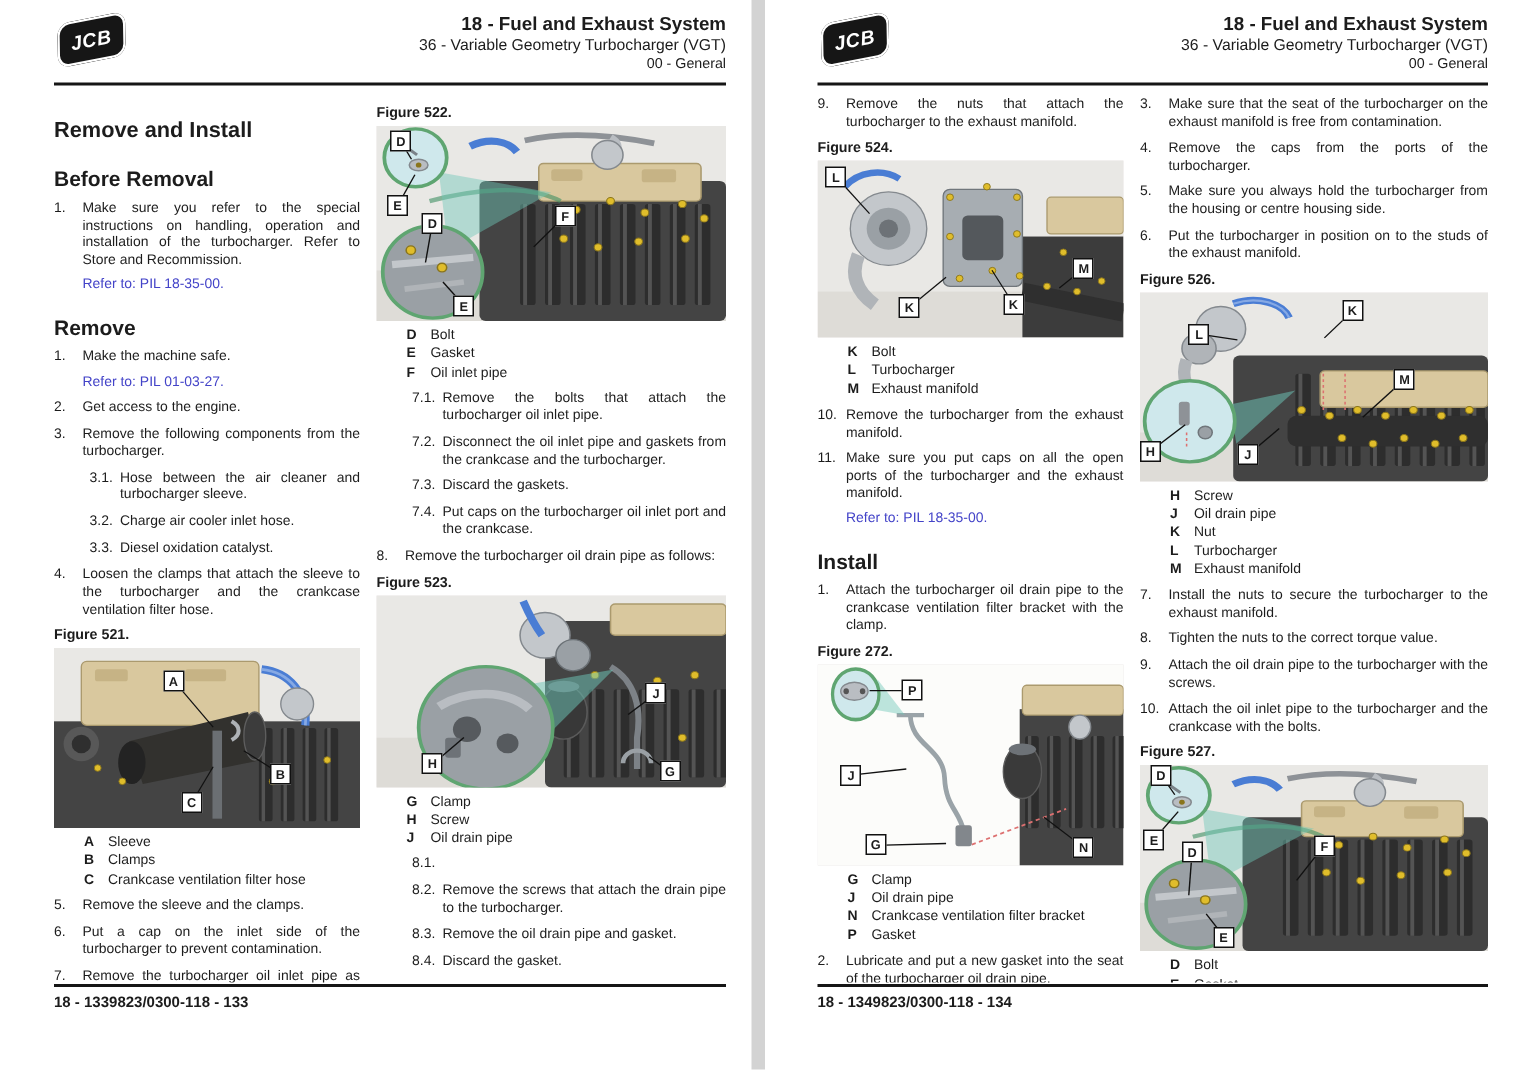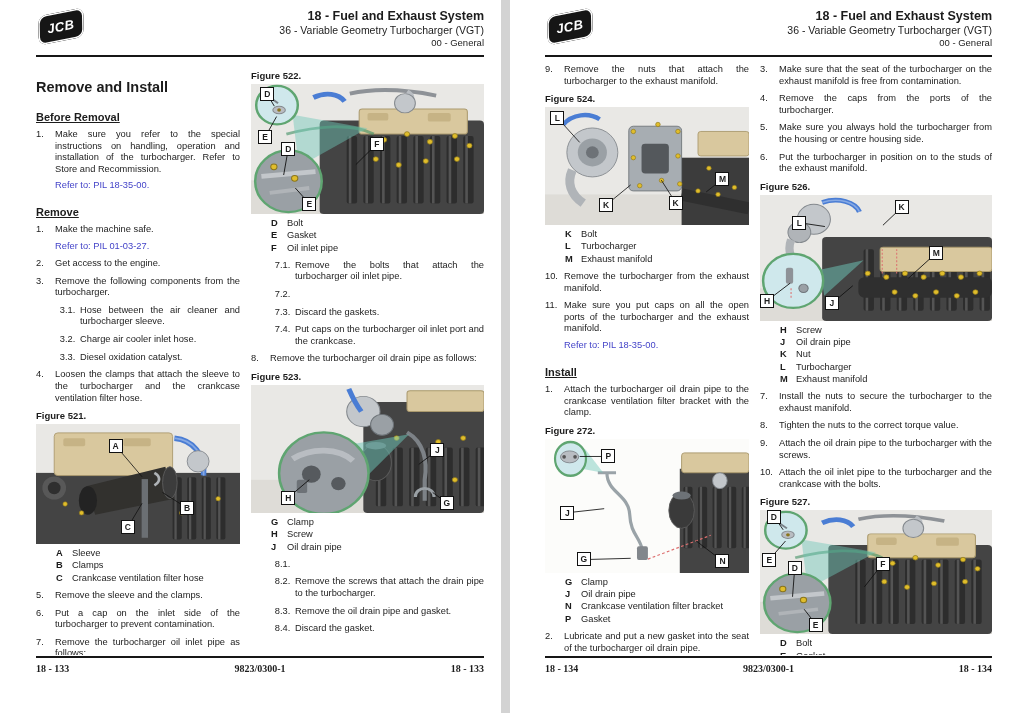--- a/index.html
+++ b/index.html
@@ -26,39 +26,39 @@
   .h-line2{font-size:10.5px;}
   .h-line3{font-size:9.5px;}
 
   .page-body{position:absolute;top:64px;bottom:58px;display:flex;gap:11px;overflow:hidden;}
   #sheet-left .page-body{left:36px;right:17px;}
   #sheet-right .page-body{left:35px;right:20px;}
   .col1{width:204px;flex:none;}
   .col2{flex:1;min-width:0;}
 
   .h1{font-size:14.5px;font-weight:bold;margin:15px 0 11px;}
-  .h2{font-size:11px;font-weight:bold;margin:16px 0 6px;text-decoration:underline;}
+  .h2{font-size:14px;font-weight:bold;margin:16px 0 6px;}
   .step{display:flex;margin:0 0 6px;font-size:9.3px;line-height:1.25;}
   .step .num{flex:none;width:19px;}
   .step .txt{flex:1;text-align:justify;}
   .substep{margin-left:19px;}
   .substep .num{width:25px;text-align:center;}
   .ref-link{margin:-1px 0 7px 19px;font-size:9.3px;cursor:pointer;}
   .fig-title{text-align:left;font-weight:bold;font-size:9.5px;margin:6px 0 3px;}
   .figure{position:relative;width:100%;background:#e9e8e5;margin:0 0 3px;}
   .figure svg{position:absolute;inset:0;width:100%;height:100%;}
   .callout{position:absolute;width:12px;height:12px;background:#fff;border:1.4px solid #111;
     font-size:8.5px;font-weight:bold;display:flex;align-items:center;justify-content:center;
     margin-left:-7px;margin-top:-7px;z-index:2;}
   .key{margin:2px 0 6px 20px;font-size:9.3px;line-height:1.32;}
   .key-row{display:flex;}
   .k-letter{font-weight:bold;width:16px;flex:none;}
 
   .page-footer{position:absolute;top:656px;border-top:2px solid #161616;padding-top:5px;
-    display:flex;justify-content:space-between;font-size:10px;font-weight:bold;font-family:Liberation Serif, serif;}
+    display:flex;font-size:10px;font-weight:bold;}
   #sheet-left .page-footer{left:36px;right:17px;}
   #sheet-right .page-footer{left:35px;right:20px;}
 </style>
 </head>
 <body>
 
 <div class="sheet" id="sheet-left">
   <div class="page-header">
     <div class="jcb-logo">
         <span>JCB</span>
@@ -249,20 +249,21 @@
             <span class="k-letter">F</span>
             <span class="k-label">Oil inlet pipe</span>
           </div>
         </div>
         <div class="step substep">
           <span class="num">7.1.</span>
           <span class="txt">Remove the bolts that attach the turbocharger oil inlet pipe.</span>
         </div>
         <div class="step substep">
           <span class="num">7.2.</span>
+          <span class="txt">Disconnect the oil inlet pipe and gaskets from the crankcase and the turbocharger.</span>
         </div>
         <div class="step substep">
           <span class="num">7.3.</span>
           <span class="txt">Discard the gaskets.</span>
         </div>
         <div class="step substep">
           <span class="num">7.4.</span>
           <span class="txt">Put caps on the turbocharger oil inlet port and the crankcase.</span>
         </div>
         <div class="step">

